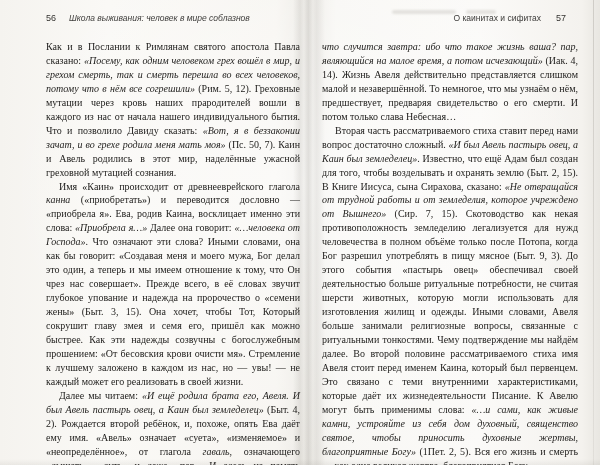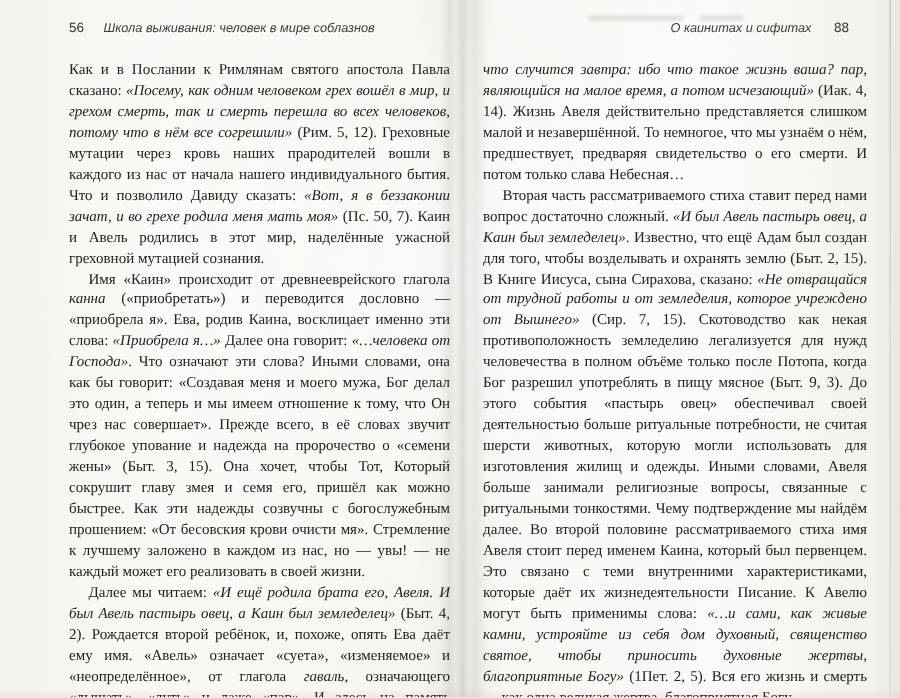--- a/index.html
+++ b/index.html
@@ -20,21 +20,21 @@
   .page.right{left:322px;width:258px;padding:13px 0 0 0;}
   .header{
     font-family:"Liberation Sans",sans-serif;
     font-size:8.5px;line-height:10px;color:#3d3c3a;
     display:flex;align-items:center;white-space:nowrap;
   }
   .page.left .header{justify-content:flex-start;}
   .page.right .header{justify-content:flex-end;padding-right:14px;}
   .pagenum{font-size:9px;color:#33322f;}
   .page.left .runtitle{margin-left:13px;font-style:italic;}
-  .page.right .runtitle{margin-right:15px;font-style:italic;}
+  .page.right .runtitle{margin-right:15px;}
   .body{
     margin-top:17px;width:254px;
     font-size:10px;line-height:13.95px;color:#232220;
     text-align:justify;
     -webkit-hyphens:auto;hyphens:auto;
   }
   .page.right .body{width:256px;}
   .para{margin:0;}
   .para.indent{text-indent:13px;}
   .it{font-style:italic;}
@@ -79,21 +79,21 @@
     <div class="body">
         <p class="para"><span>Как и в Послании к Римлянам святого апостола Павла сказано: </span><span class="it">«Посему, как одним человеком грех вошёл в мир, и грехом смерть, так и смерть перешла во всех человеков, потому что в нём все согрешили»</span><span> (Рим. 5, 12). Греховные мутации через кровь наших прародителей вошли в каждого из нас от начала нашего индивидуального бытия. Что и позволило Давиду сказать: </span><span class="it">«Вот, я в беззаконии зачат, и во грехе родила меня мать моя»</span><span> (Пс. 50, 7). Каин и Авель родились в этот мир, наделённые ужасной греховной мутацией сознания.</span></p>
         <p class="para indent"><span>Имя «Каин» происходит от древнееврейского глагола </span><span class="it">канна</span><span> («приобретать») и переводится дословно — «приобрела я». Ева, родив Каина, восклицает именно эти слова: </span><span class="it">«Приобрела я…»</span><span> Далее она говорит: </span><span class="it">«…человека от Господа»</span><span>. Что означают эти слова? Иными словами, она как бы говорит: «Создавая меня и моего мужа, Бог делал это один, а теперь и мы имеем отношение к тому, что Он чрез нас совершает». Прежде всего, в её словах звучит глубокое упование и надежда на пророчество о «семени жены» (Быт. 3, 15). Она хочет, чтобы Тот, Который сокрушит главу змея и семя его, пришёл как можно быстрее. Как эти надежды созвучны с богослужебным прошением: «От бесовския крови очисти мя». Стремление к лучшему заложено в каждом из нас, но — увы! — не каждый может его реализовать в своей жизни.</span></p>
         <p class="para indent"><span>Далее мы читаем: </span><span class="it">«И ещё родила брата его, Авеля. И был Авель пастырь овец, а Каин был земледелец»</span><span> (Быт. 4, 2). Рождается второй ребёнок, и, похоже, опять Ева даёт ему имя. «Авель» означает «суета», «изменяемое» и «неопределённое», от глагола </span><span class="it">гаваль</span><span>, означающего «дышать», «дуть» и даже «пар». И здесь на память приходит текст из Библии: </span></p>
       </div>
   </div>
 
   <div class="page right">
     <div class="header">
       <span class="runtitle">О каинитах и сифитах</span>
-      <span class="pagenum">88</span>
+      <span class="pagenum">57</span>
     </div>
     <div class="body">
         <p class="para"><span class="it">что случится завтра: ибо что такое жизнь ваша? пар, являющийся на малое время, а потом исчезающий»</span><span> (Иак. 4, 14). Жизнь Авеля действительно представляется слишком малой и незавершённой. То немногое, что мы узнаём о нём, предшествует, предваряя свидетельство о его смерти. И потом только слава Небесная…</span></p>
         <p class="para indent"><span>Вторая часть рассматриваемого стиха ставит перед нами вопрос достаточно сложный. </span><span class="it">«И был Авель пастырь овец, а Каин был земледелец»</span><span>. Известно, что ещё Адам был создан для того, чтобы возделывать и охранять землю (Быт. 2, 15). В Книге Иисуса, сына Сирахова, сказано: </span><span class="it">«Не отвращайся от трудной работы и от земледелия, которое учреждено от Вышнего»</span><span> (Сир. 7, 15). Скотоводство как некая противоположность земледелию легализуется для нужд человечества в полном объёме только после Потопа, когда Бог разрешил употреблять в пищу мясное (Быт. 9, 3). До этого события «пастырь овец» обеспечивал своей деятельностью больше ритуальные потребности, не считая шерсти животных, которую могли использовать для изготовления жилищ и одежды. Иными словами, Авеля больше занимали религиозные вопросы, связанные с ритуальными тонкостями. Чему подтверждение мы найдём далее. Во второй половине рассматриваемого стиха имя Авеля стоит перед именем Каина, который был первенцем. Это связано с теми внутренними характеристиками, которые даёт их жизнедеятельности Писание. К Авелю могут быть применимы слова: </span><span class="it">«…и сами, как живые камни, устрояйте из себя дом духовный, священство святое, чтобы приносить духовные жертвы, благоприятные Богу»</span><span> (1Пет. 2, 5). Вся его жизнь и смерть — как одна великая жертва, благоприятная Богу.</span></p>
       </div>
   </div>
 
   <div class="gutter"></div>
   <div class="edge-right"></div>
   <div class="edge-bottom"></div>

